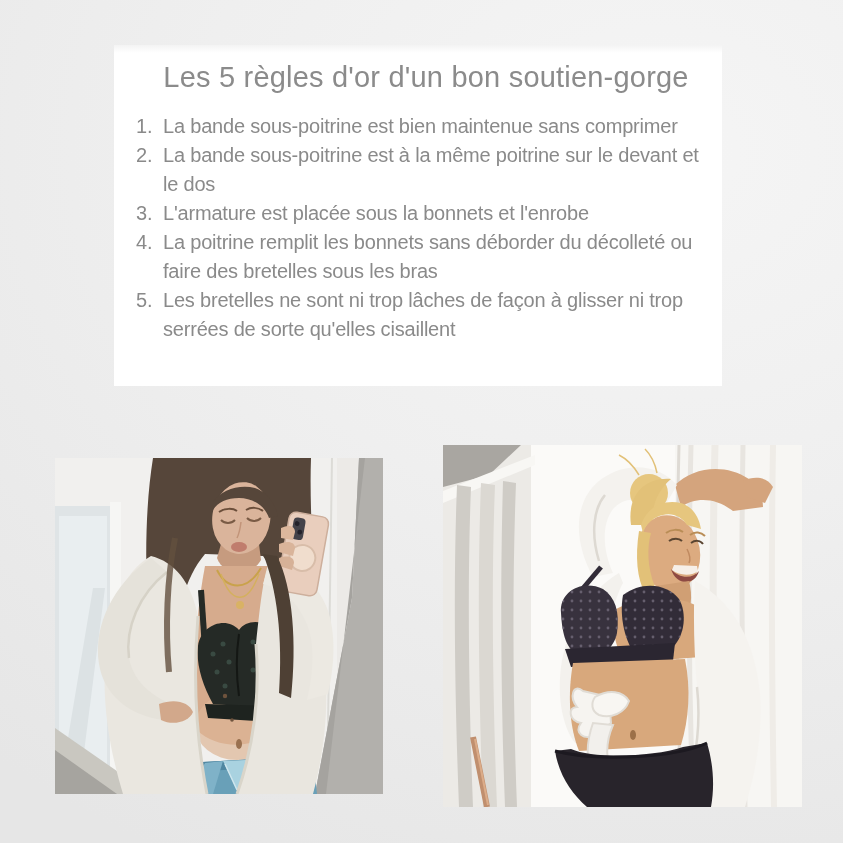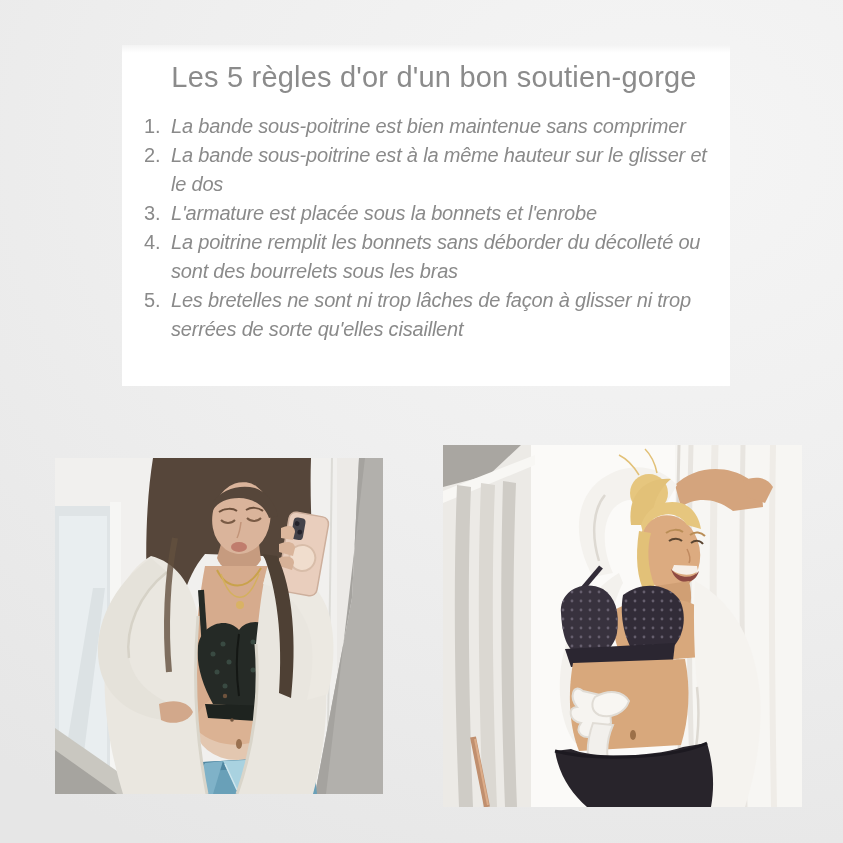--- a/index.html
+++ b/index.html
@@ -2,63 +2,63 @@
 <html><head>
 <meta charset="utf-8">
 <style>
   html,body{margin:0;padding:0;}
   body{
     width:843px;height:843px;overflow:hidden;position:relative;
     background:radial-gradient(120% 95% at 78% 18%, #f5f5f5 0%, #efefef 46%, #e6e6e6 100%);
     font-family:"Liberation Sans", sans-serif;
   }
   .card{
-    position:absolute;left:122px;top:45px;width:608px;min-height:341px;
+    position:absolute;left:114px;top:45px;width:608px;min-height:341px;
     box-sizing:border-box;padding:16px 6px 10px 22px;
     background:linear-gradient(#f3f3f3 0,#ffffff 8px);
   }
   .card h1{
     margin:0;text-align:center;
     font-size:29px;font-weight:400;letter-spacing:.2px;color:#8b8b8b;
   }
   .rules{
     margin:18px 0 0 0;padding:0;list-style:none;
     font-size:20px;line-height:29px;color:#8a8a8a;letter-spacing:-0.2px;
   }
   .rule{display:flex;}
   .rule .num{flex:0 0 27px;}
-  .rule .txt{flex:1;padding-right:6px;font-style:italic;}
+  .rule .txt{flex:1;padding-right:6px;}
   figure.photo{position:absolute;margin:0;}
   .photo-left{left:55px;top:458px;width:328px;height:336px;}
   .photo-right{left:443px;top:445px;width:359px;height:362px;}
   .photo svg{display:block;width:100%;height:100%;}
 </style>
 </head>
 <body>
 
 <div>
 
   <section class="card">
     <h1>Les 5 règles d'or d'un bon soutien-gorge</h1>
     <ol class="rules">
       <li class="rule">
         <span class="num">1.</span>
         <span class="txt">La bande sous-poitrine est bien maintenue sans comprimer</span>
       </li>
       <li class="rule">
         <span class="num">2.</span>
-        <span class="txt">La bande sous-poitrine est à la même hauteur sur le glisser et le dos</span>
+        <span class="txt">La bande sous-poitrine est à la même poitrine sur le devant et le dos</span>
       </li>
       <li class="rule">
         <span class="num">3.</span>
         <span class="txt">L'armature est placée sous la bonnets et l'enrobe</span>
       </li>
       <li class="rule">
         <span class="num">4.</span>
-        <span class="txt">La poitrine remplit les bonnets sans déborder du décolleté ou sont des bourrelets sous les bras</span>
+        <span class="txt">La poitrine remplit les bonnets sans déborder du décolleté ou faire des bretelles sous les bras</span>
       </li>
       <li class="rule">
         <span class="num">5.</span>
         <span class="txt">Les bretelles ne sont ni trop lâches de façon à glisser ni trop serrées de sorte qu'elles cisaillent</span>
       </li>
     </ol>
   </section>
 
   <figure class="photo photo-left" aria-label="Femme brune en selfie miroir, cardigan crème ouvert, soutien-gorge noir en dentelle, jean ouvert">
     <svg viewBox="0 0 328 336">

